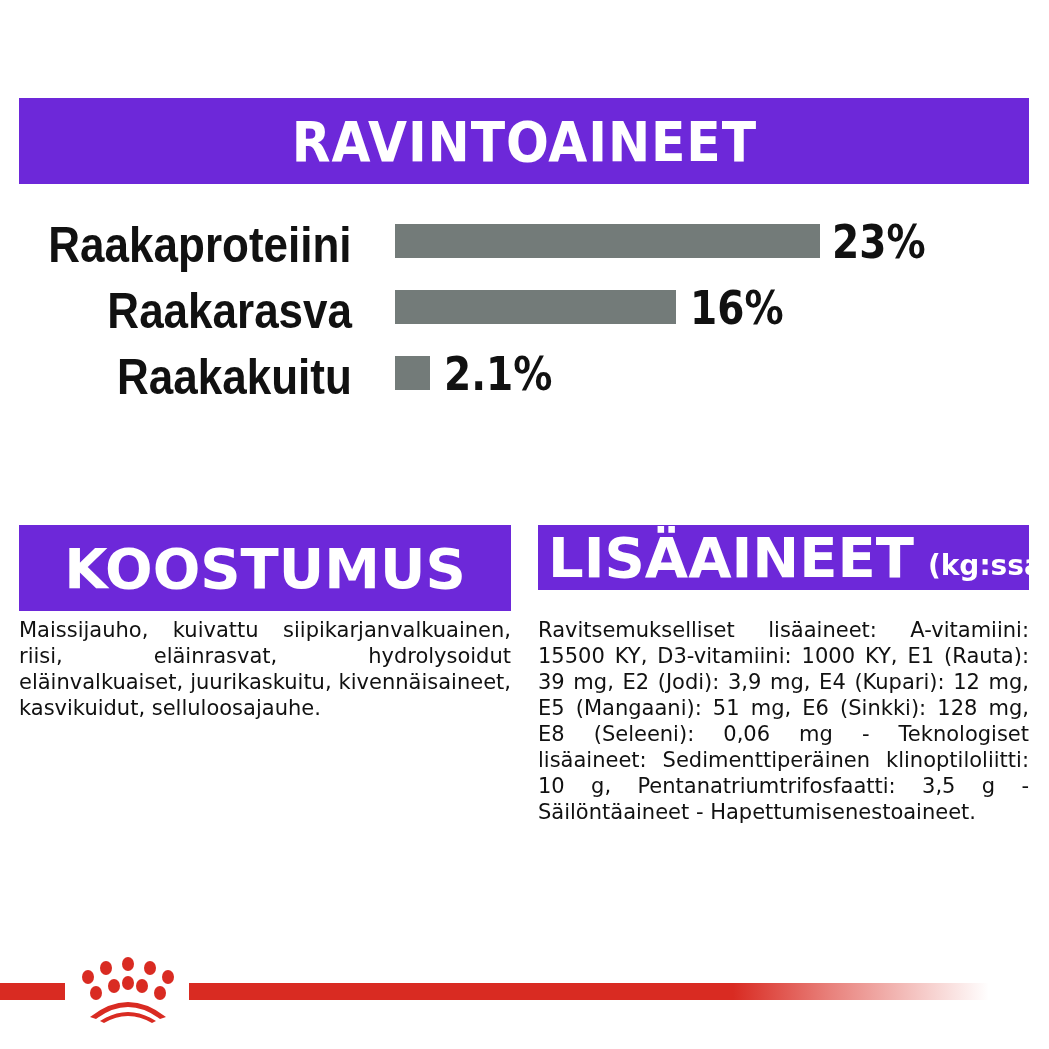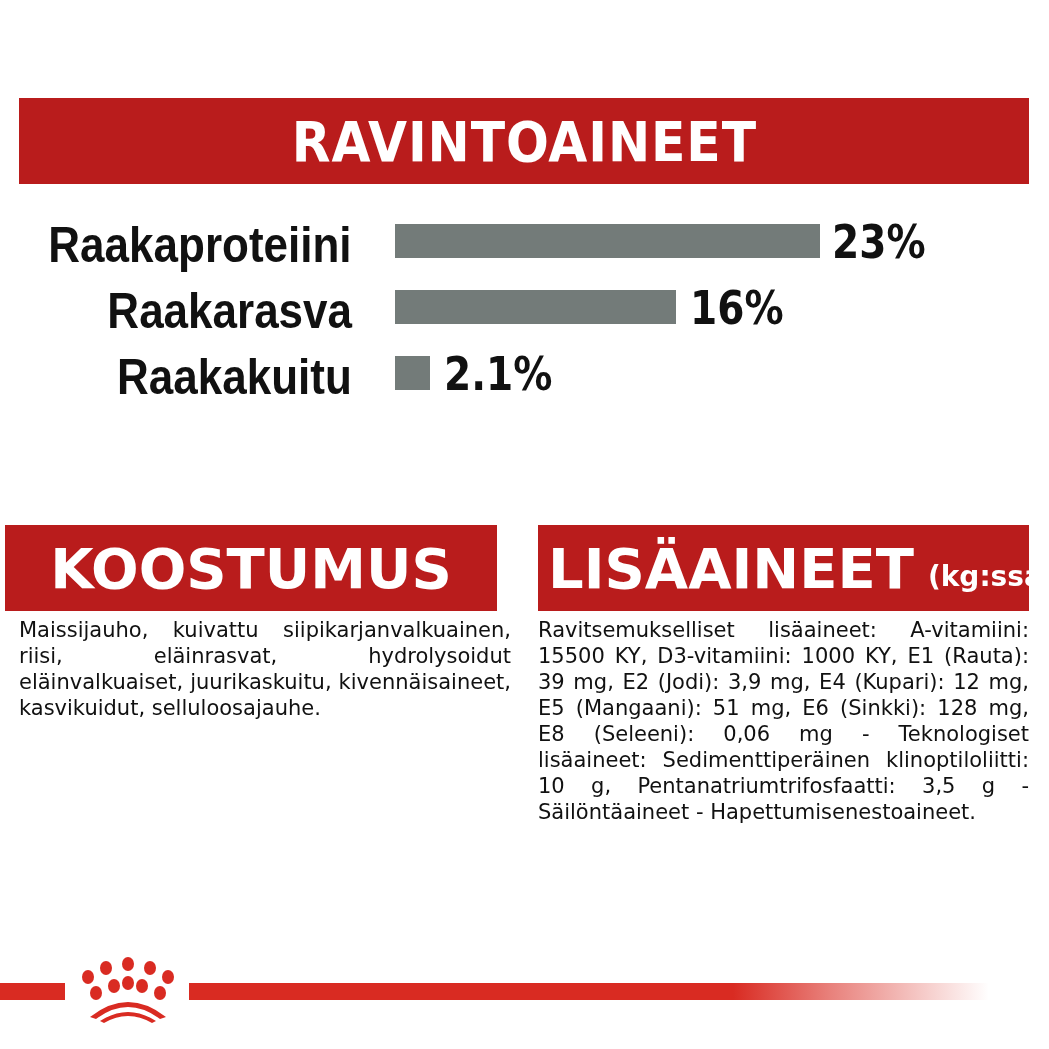--- a/index.html
+++ b/index.html
@@ -1,28 +1,28 @@
 <!DOCTYPE html>
 <html><head>
 <meta charset="utf-8">
 <style>
   * { margin:0; padding:0; box-sizing:border-box; }
   html, body { width:1049px; height:1049px; background:#ffffff; overflow:hidden; }
   body { position:relative; font-family:"Liberation Sans", sans-serif; color:#111; }
 
-  .banner { position:absolute; background:#b91c1c; color:#fff; display:flex; align-items:center; justify-content:center; font-family:"DejaVu Sans", sans-serif; font-weight:bold; }
+  .banner { position:absolute; background:#6d28d9; color:#fff; display:flex; align-items:center; justify-content:center; font-family:"DejaVu Sans", sans-serif; font-weight:bold; }
   #top-banner { left:19px; top:98px; width:1010px; height:86px; font-size:56px; letter-spacing:1px; }
   #top-banner span { transform:scaleX(0.9); display:inline-block; }
 
   .label { position:absolute; right:697px; font-family:"Liberation Sans", sans-serif; font-weight:bold; font-size:50px; color:#111; text-align:right; white-space:nowrap; transform:scaleX(0.88); transform-origin:right center; line-height:1; }
   .bar { position:absolute; left:395px; height:34px; background:#737b79; }
   .val { position:absolute; font-family:"DejaVu Sans", sans-serif; font-weight:bold; font-size:46px; color:#111; line-height:1; transform:scaleX(0.85); transform-origin:left center; white-space:nowrap; }
 
-  #koostumus-banner { left:5px; top:525px; width:492px; height:86px; font-size:56px; }
-  #lisaaineet-banner { left:538px; top:525px; width:491px; height:86px; font-size:56px; justify-content:flex-start; padding-left:10px; }
+  #koostumus-banner { left:19px; top:525px; width:492px; height:86px; font-size:56px; }
+  #lisaaineet-banner { left:538px; top:525px; width:491px; height:65px; font-size:56px; justify-content:flex-start; padding-left:10px; }
   #lisaaineet-banner .sub { font-size:28px; margin-left:14px; margin-top:16px; }
 
   .body-text { position:absolute; font-family:"DejaVu Sans", sans-serif; font-size:21px; line-height:26px; color:#111; text-align:justify; }
   #koostumus-text { left:19px; top:617px; width:492px; }
   #lisaaineet-text { left:538px; top:617px; width:491px; }
 
   #footer-bar-left { position:absolute; left:0; top:983px; width:65px; height:17px; background:#d92b22; }
   #footer-bar-right { position:absolute; left:189px; top:983px; width:800px; height:17px; background:linear-gradient(to right, #d92b22 0%, #d92b22 68%, rgba(217,43,34,0.6) 80%, rgba(217,43,34,0) 100%); }
   #crown-logo { position:absolute; left:68px; top:955px; width:120px; height:70px; }
 </style>

